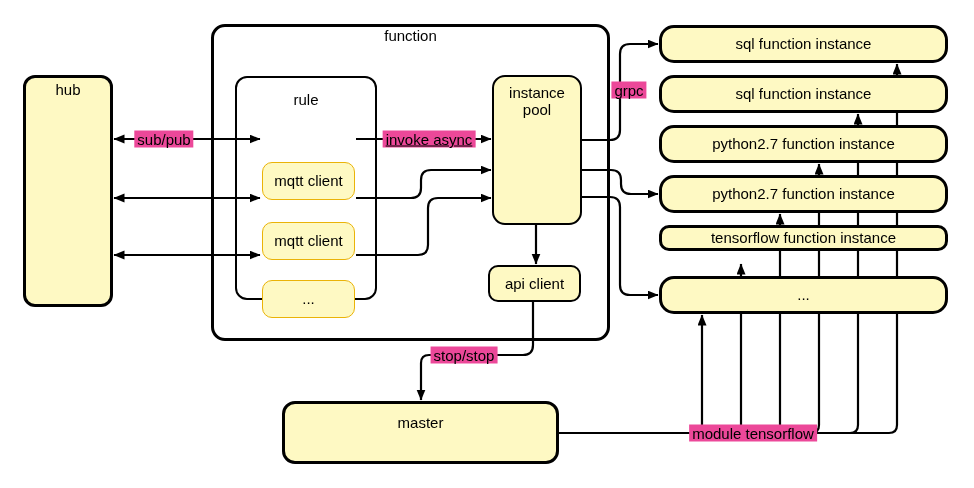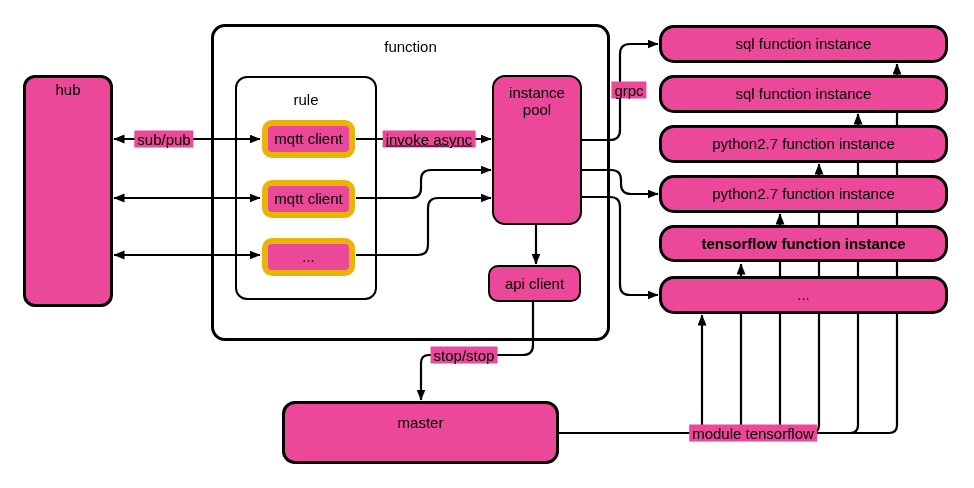--- a/index.html
+++ b/index.html
@@ -1,42 +1,42 @@
 <!DOCTYPE html>
 <html><head>
 <meta charset="utf-8">
 <style>
   html,body{margin:0;padding:0;background:#fff;}
   #canvas{
     position:relative;width:974px;height:488px;background:#fff;
     font-family:"Liberation Sans","DejaVu Sans",sans-serif;
     color:#000;overflow:hidden;
   }
-  .box{position:absolute;box-sizing:border-box;background:#ec4899;
+  .box{position:absolute;box-sizing:border-box;background:#fef9c3;
        display:flex;align-items:center;justify-content:center;
        font-size:15px;line-height:1.15;text-align:center;}
   .container{background:transparent;align-items:flex-start;}
   .thick{border:3.5px solid #000;}
-  .med{border:6px solid #eab308;}
+  .med{border:1px solid #eab308;margin-top:42px;}
   .thin{border:2.2px solid #000;}
   .rulebd{border:2.5px solid #000;}
   svg#edges{position:absolute;left:0;top:0;z-index:1;}
   .layer2{position:absolute;left:0;top:0;width:100%;height:100%;z-index:2;pointer-events:none;}
   .layer0{position:absolute;left:0;top:0;width:100%;height:100%;z-index:0;}
   .edge-label{position:absolute;transform:translate(-50%,-50%);
       background:#ec4899;padding:0 3px;font-size:15px;white-space:nowrap;z-index:3;}
 </style>
 </head>
 <body>
 
 <div id="canvas">
 
   <div class="layer0">
     <div class="box container thick" style="left:211px;top:24px;width:399px;height:317px;border-radius:14px;">
-      <span style="padding-top:11px;">function</span>
+      <span style="">function</span>
     </div>
     <div class="box container rulebd" style="left:235px;top:76px;width:142px;height:224px;border-radius:12px;">
       <span style="padding-top:13px;">rule</span>
     </div>
   </div>
 
   <svg id="edges" width="974" height="488" viewBox="0 0 974 488">
     <defs>
       <marker id="ah" markerUnits="userSpaceOnUse" markerWidth="12" markerHeight="10" refX="10.5" refY="4.5" orient="auto-start-reverse">
         <polygon points="0,0 11,4.5 0,9" fill="#000"></polygon>
@@ -102,21 +102,21 @@
     </div>
     <div class="box thick" style="left:659px;top:75px;width:289px;height:38px;border-radius:15px;">
       <span>sql function instance</span>
     </div>
     <div class="box thick" style="left:659px;top:125px;width:289px;height:38px;border-radius:15px;">
       <span>python2.7 function instance</span>
     </div>
     <div class="box thick" style="left:659px;top:175px;width:289px;height:38px;border-radius:15px;">
       <span>python2.7 function instance</span>
     </div>
-    <div class="box thick" style="left:659px;top:225px;width:289px;height:37px;border-radius:15px;font-weight:bold;">
+    <div class="box thick" style="left:659px;top:225px;width:289px;height:26px;border-radius:10px;">
       <span>tensorflow function instance</span>
     </div>
     <div class="box thick" style="left:659px;top:276px;width:289px;height:38px;border-radius:15px;">
       <span>...</span>
     </div>
   </div>
 
   <div class="edge-label" style="left:164px;top:139px;">sub/pub</div>
   <div class="edge-label" style="left:429px;top:139px;text-decoration:underline;">invoke async</div>
   <div class="edge-label" style="left:629px;top:90px;">grpc</div>

